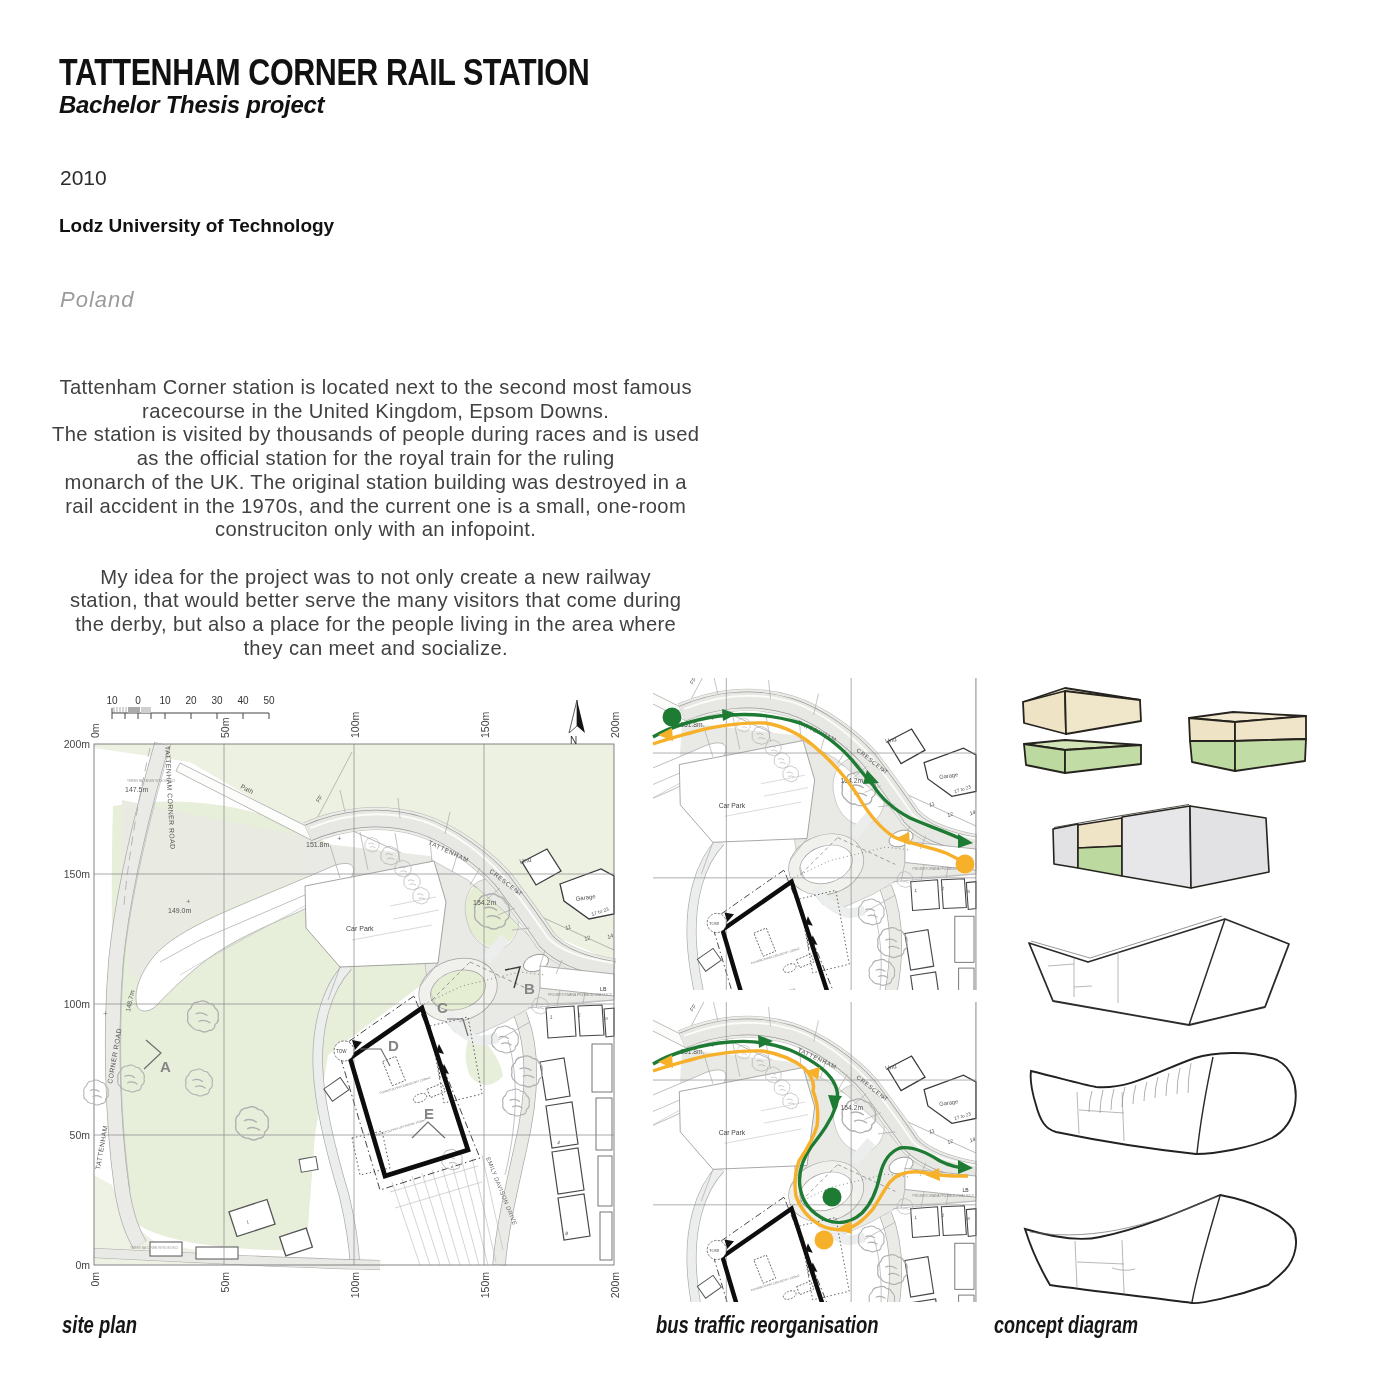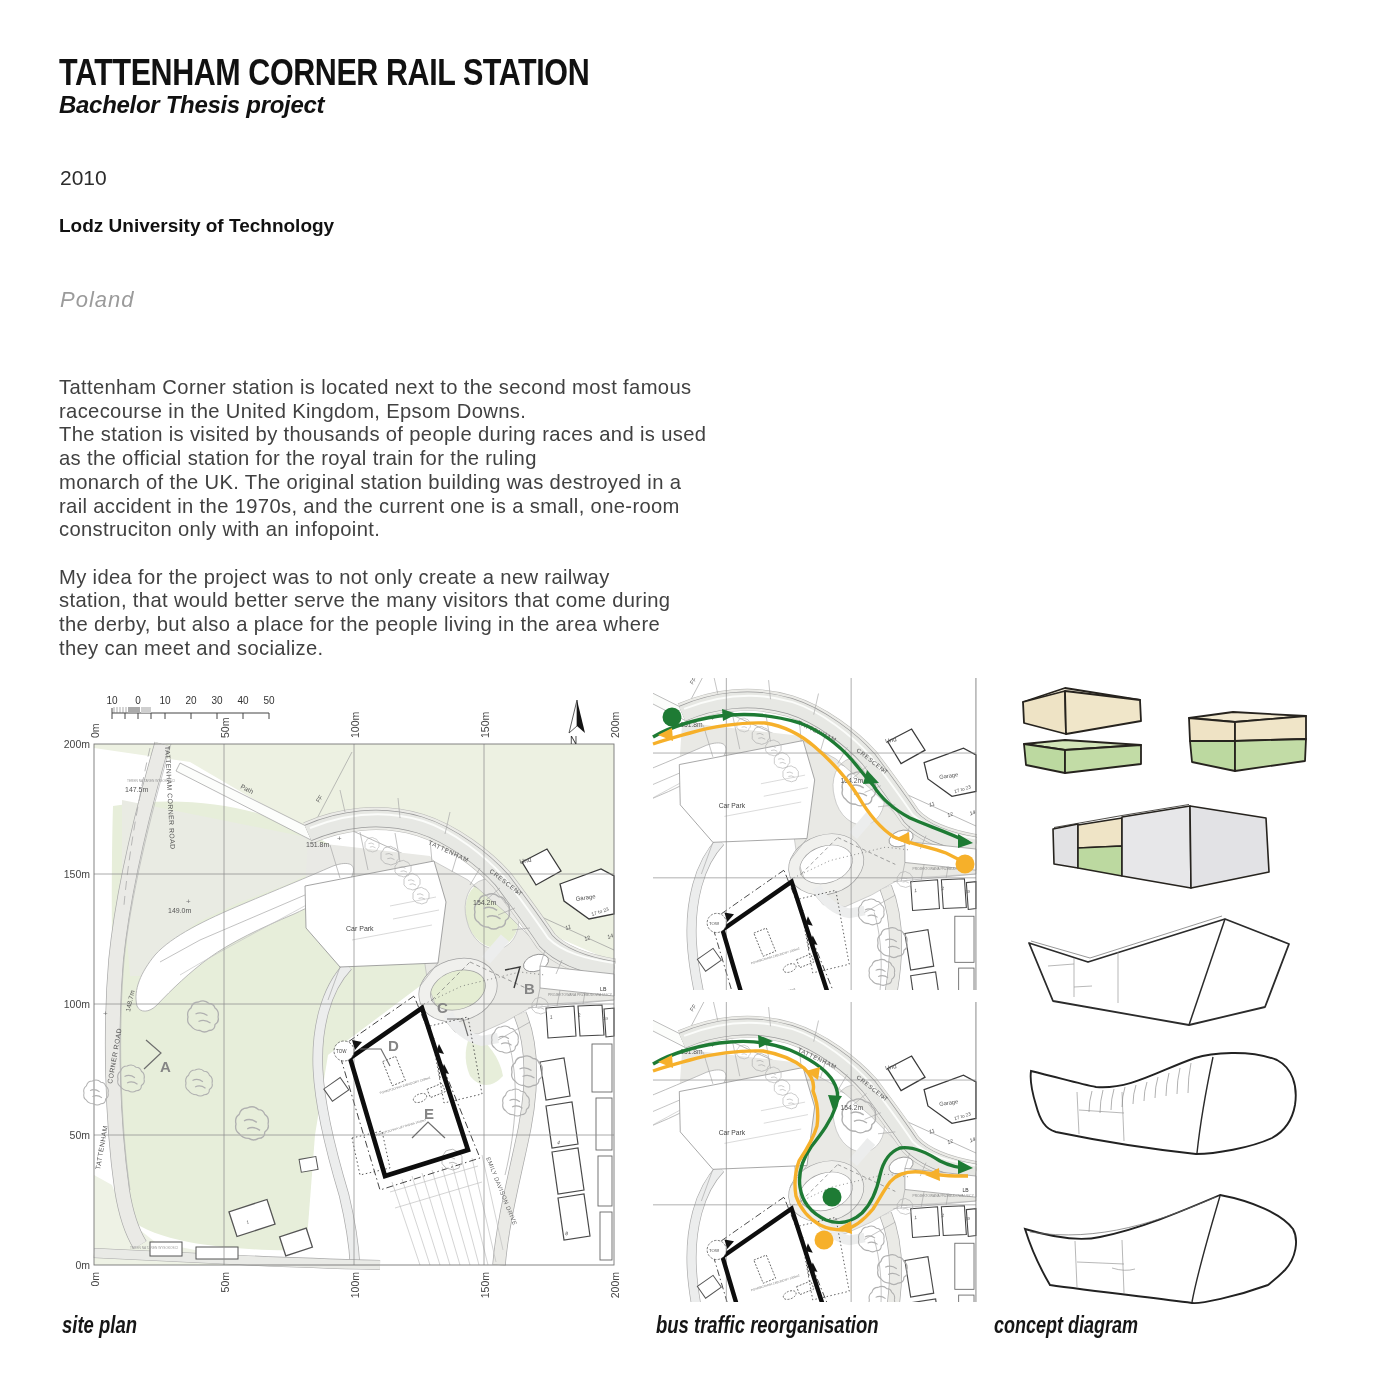--- a/index.html
+++ b/index.html
@@ -4,21 +4,21 @@
 <style>
   html,body{margin:0;padding:0;background:#fff;}
   .page{position:relative;width:1400px;height:1400px;background:#fff;overflow:hidden;
         font-family:"Liberation Sans",sans-serif;border-radius:16px;}
   .abs{position:absolute;}
   .title{left:59px;top:55px;font-size:36.5px;font-weight:bold;color:#111;letter-spacing:-0.5px;line-height:1.0;transform:scaleX(0.835);transform-origin:0 0;}
   .subtitle{left:59px;top:91px;font-size:24px;font-weight:bold;color:#111;letter-spacing:-0.3px;font-style:italic;}
   .year{left:60px;top:166px;font-size:21px;color:#2b2b2b;}
   .uni{left:59px;top:215px;font-size:19px;font-weight:bold;color:#111;text-align:right;}
   .country{left:60px;top:239px;font-size:22px;font-style:italic;color:#9b9b9b;letter-spacing:1px;margin-top:48px;}
-  .body1{left:59px;top:376px;font-size:20.2px;line-height:23.7px;color:#414141;letter-spacing:0.35px;}
+  .body1{left:52px;top:376px;font-size:20.2px;line-height:23.7px;color:#414141;letter-spacing:0.35px;text-align:center;}
   .cap{font-size:24px;font-weight:bold;font-style:italic;color:#161616;}
 </style>
 </head>
 <body>
 <div class="page">
 
   <div class="abs title">TATTENHAM CORNER RAIL STATION</div>
 
   <div class="abs subtitle">Bachelor Thesis project</div>
 

